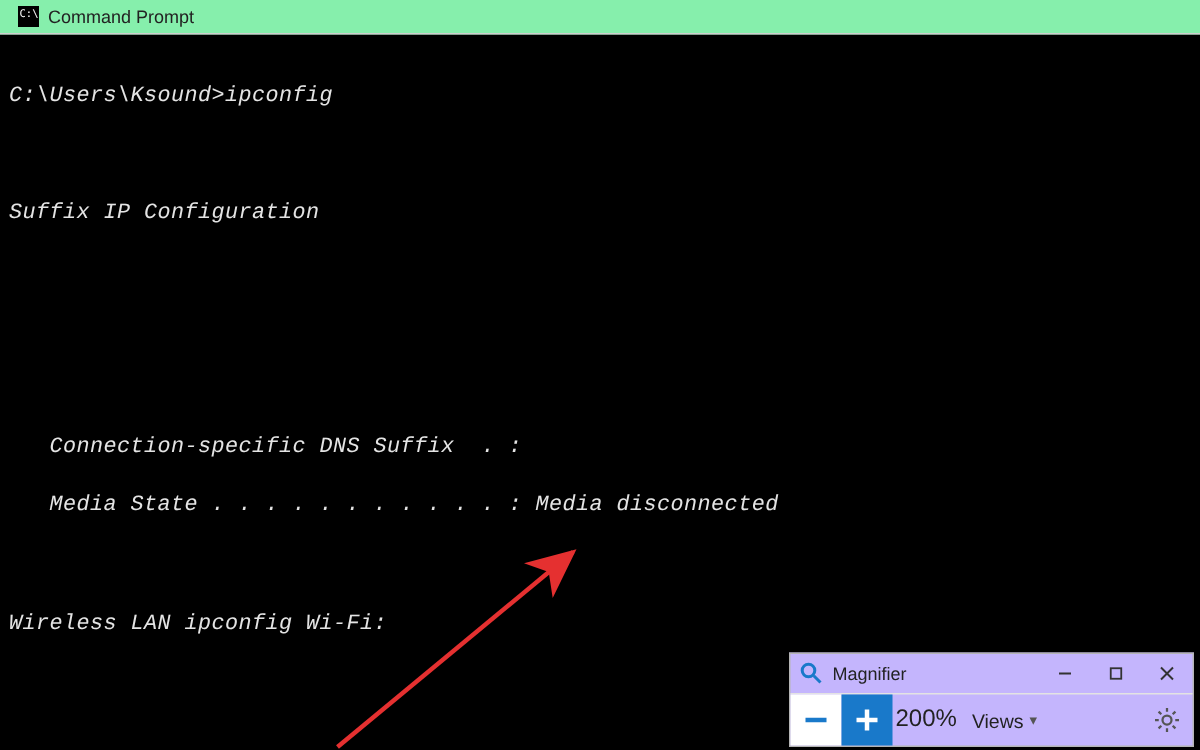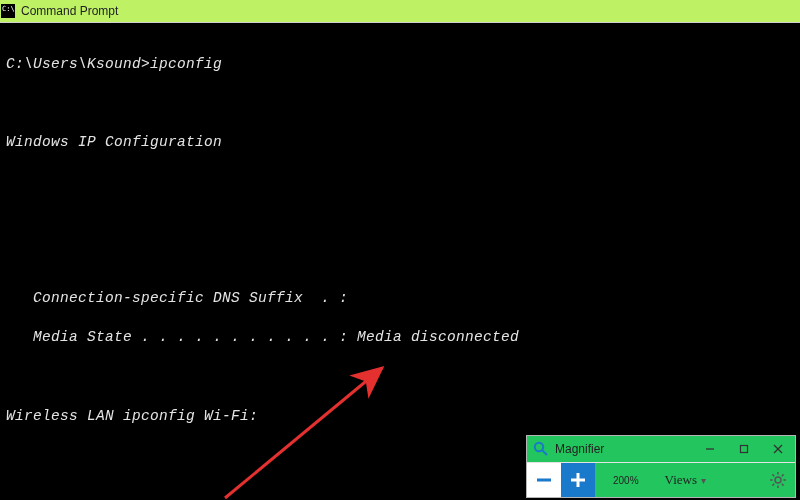--- a/index.html
+++ b/index.html
@@ -15,28 +15,28 @@
   .cmd-window {
     position: absolute;
     left: 0;
     top: 0;
     width: 800px;
     height: 500px;
     background: #000;
   }
   .titlebar {
     height: 22px;
-    background: #bef264;
+    background: #86efac;
     border-bottom: 1px solid #d0d0d0;
     display: flex;
     align-items: center;
     font-family: "Segoe UI", Tahoma, sans-serif;
     font-size: 12px;
     color: #222;
-    padding-left: 1px;
+    padding-left: 12px;
     text-align: center;
   }
   .titlebar .sys-icon {
     width: 14px;
     height: 14px;
     margin-right: 6px;
     display: inline-block;
     background: #000;
     position: relative;
   }
@@ -67,21 +67,21 @@
     position: absolute;
     pointer-events: none;
   }
 
   
   .magnifier {
     position: absolute;
     right: 4px;
     bottom: 2px;
     width: 268px;
-    background: #22c55e;
+    background: #c4b5fd;
     border: 1px solid #b5b5b5;
     box-shadow: 0 4px 14px rgba(0,0,0,0.25);
     font-family: "Segoe UI", Tahoma, sans-serif;
     font-size: 12px;
     color: #222;
   }
   .magnifier .mtitle {
     display:flex;
     align-items:center;
     height:26px;
@@ -113,32 +113,31 @@
   .magnifier .toolbar .minus{
     color:#1979ca;
     background:#fff;
   }
   .magnifier .toolbar .plus{
     color:#fff;
     background:#1979ca;
   }
   .magnifier .toolbar .zoom{
     flex:0 0 auto;
-    padding:0 18px;
-    font-size:10px;
+    padding:0 2px;
+    font-size:16px;
     text-align:center;
   }
   .magnifier .toolbar .views{
     flex:0 0 auto;
     padding:0 8px;
     font-size:13px;
     display:flex;
     align-items:center;
     gap:4px;
-    font-family:Liberation Serif, serif;
   }
   .magnifier .toolbar .views .chev{
     font-size:10px;
     color:#555;
   }
   .magnifier .toolbar .spacer2{flex:1;}
   .magnifier .toolbar .gear{
     width:34px;height:34px;
     display:flex;align-items:center;justify-content:center;
     color:#555;
@@ -149,21 +148,21 @@
 
 <div class="cmd-window">
   <div class="titlebar">
     <span class="sys-icon"></span>
     <span>Command Prompt</span>
   </div>
 
   <div class="terminal">
 <span class="line"><span>C:\Users\Ksound&gt;</span><span>ipconfig</span></span>
 <span class="line"> </span>
-<span class="line">Windows IP Configuration</span>
+<span class="line">Suffix IP Configuration</span>
 <span class="line"> </span>
 <span class="line"> </span>
 <span class="line"> </span>
 <span class="line">   Connection-specific DNS Suffix  . :</span>
 <span class="line"><span>   Media State . . . . . . . . . . . : </span><span>Media disconnected</span></span>
 <span class="line"> </span>
 <span class="line">Wireless LAN ipconfig Wi-Fi:</span>
 <span class="line"> </span>
 
 

